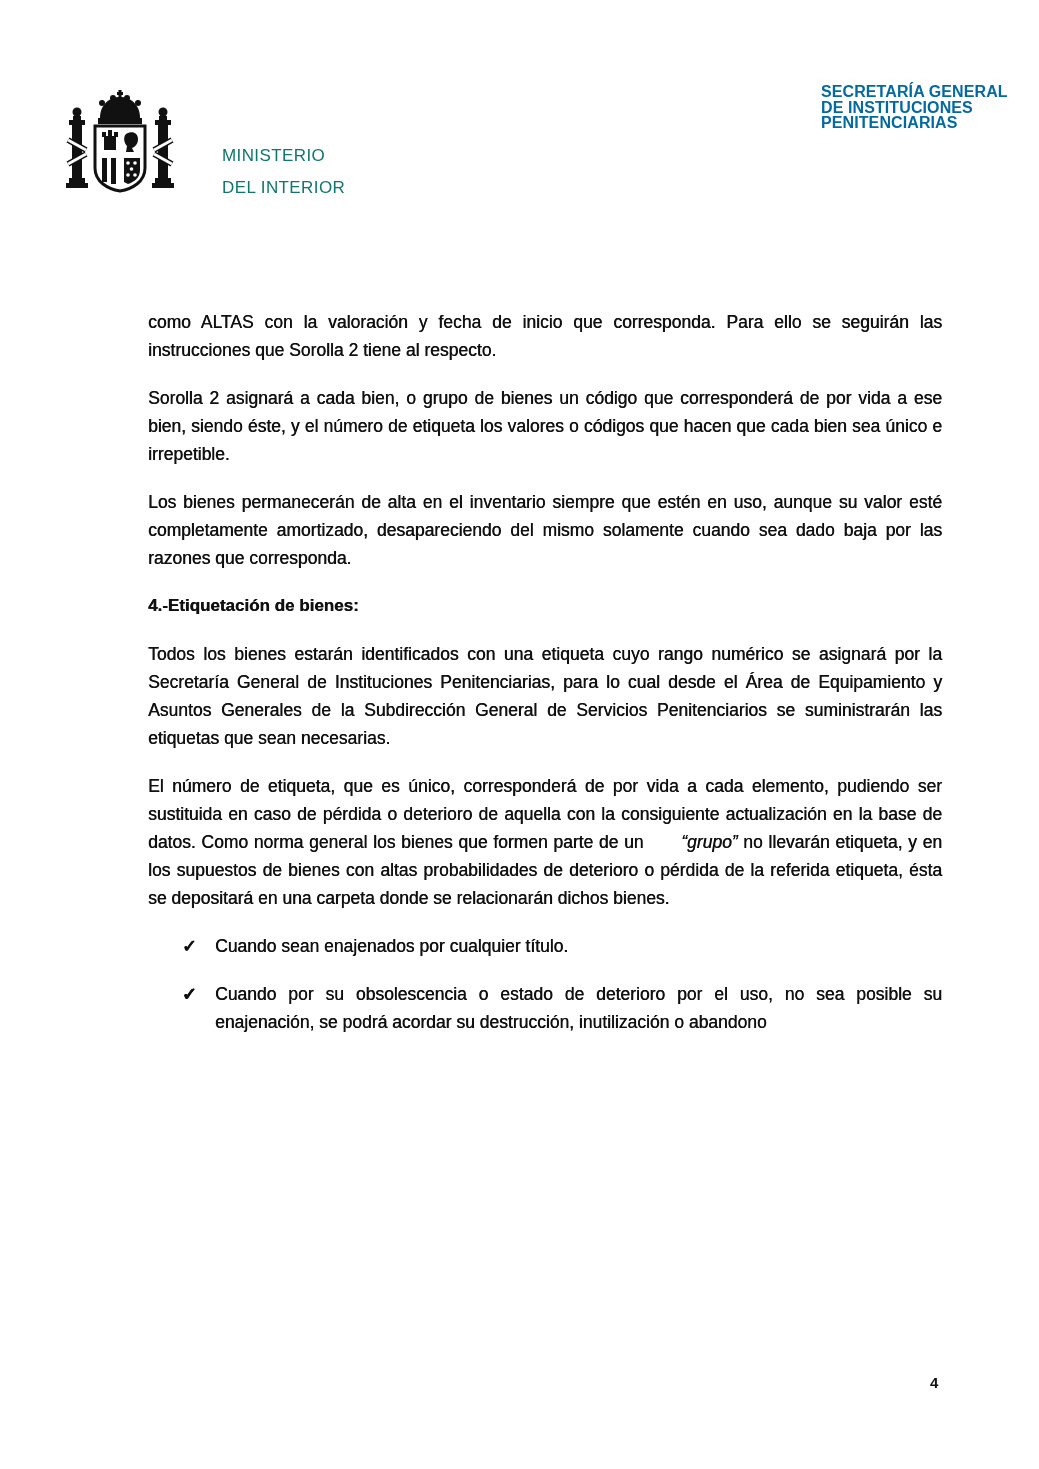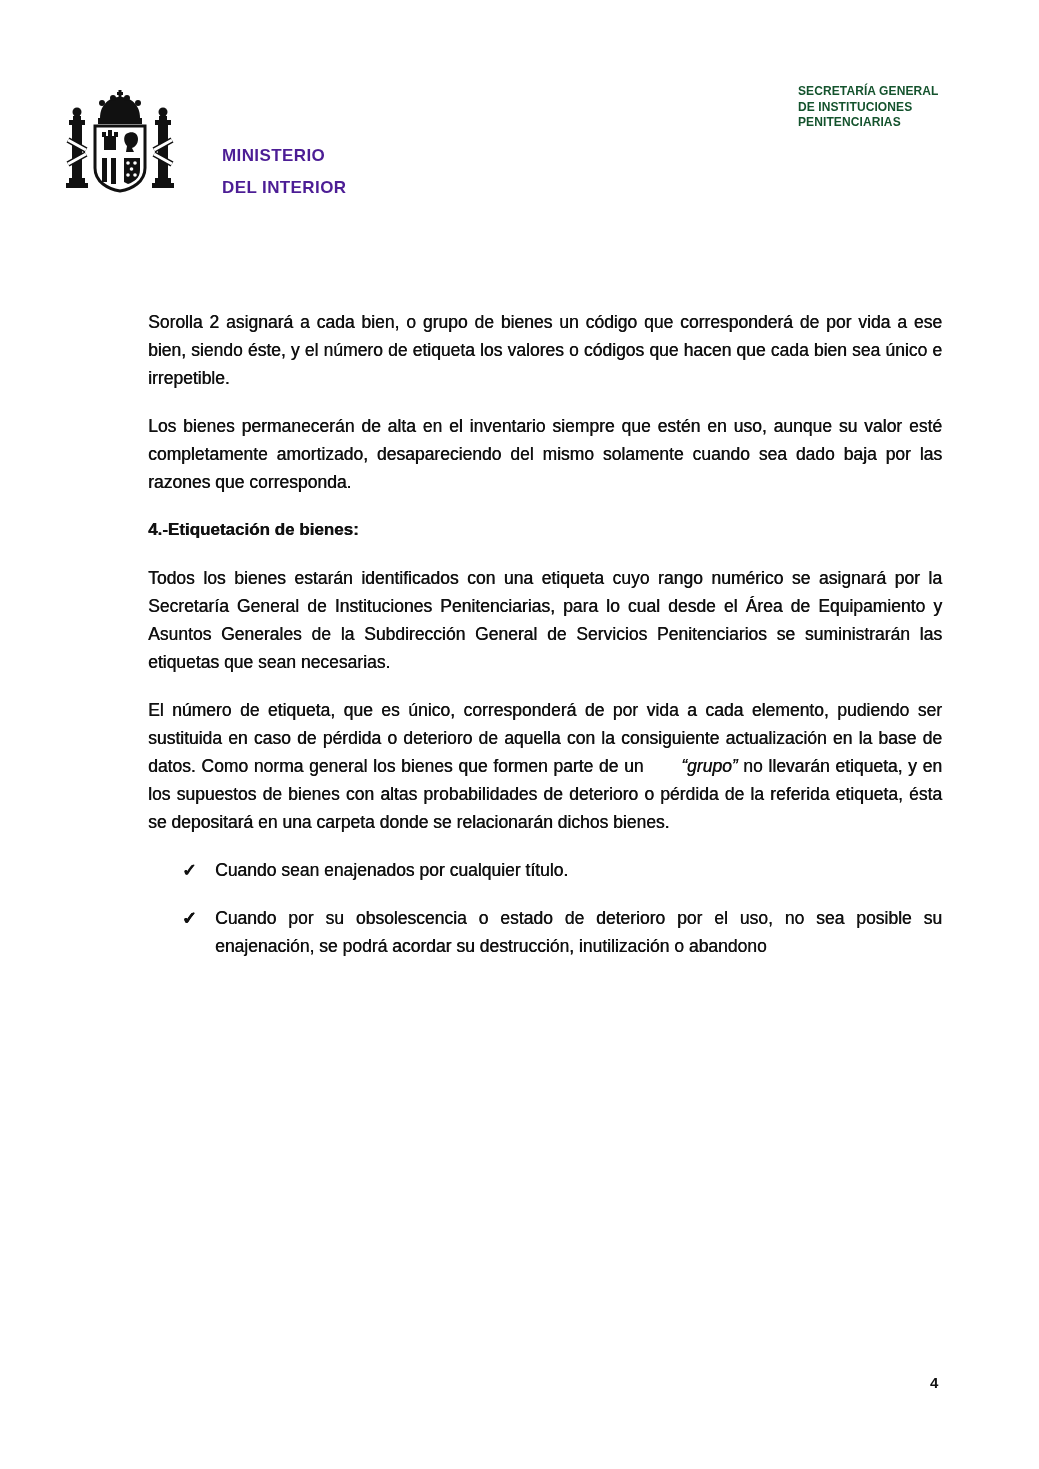--- a/index.html
+++ b/index.html
@@ -11,27 +11,27 @@
     font-family:"Liberation Sans", sans-serif;
     color:#111111;
     overflow:hidden;
   }
   
   .emblem{
     position:absolute;left:64px;top:90px;width:112px;height:108px;
   }
   .ministry{
     position:absolute;left:222px;top:140px;
-    font-size:17px;font-weight:700;letter-spacing:.4px;
-    line-height:32px;color:#4c1d95;
+    font-size:17px;font-weight:400;letter-spacing:.4px;
+    line-height:32px;color:#0f766e;
   }
   .org-block{
-    position:absolute;left:798px;top:84px;
-    font-size:12px;font-weight:700;letter-spacing:.1px;
-    line-height:15.5px;color:#14532d;
+    position:absolute;left:821px;top:84px;
+    font-size:16px;font-weight:700;letter-spacing:.1px;
+    line-height:15.5px;color:#0369a1;
   }
   
   .doc-body{
     position:absolute;left:148px;top:308px;width:794px;
     font-size:17.5px;line-height:28px;
     text-align:justify;
     text-shadow:0.4px 0 0 #111111; 
   }
   .doc-body p{margin:0 0 20px 0;}
   .doc-body h3{
@@ -123,20 +123,21 @@
   </div>
 
   <div class="org-block">
     <div>SECRETARÍA GENERAL</div>
     <div>DE INSTITUCIONES</div>
     <div>PENITENCIARIAS</div>
   </div>
 
   <div class="doc-body">
 
+    <p>como ALTAS con la valoración y fecha de inicio que corresponda. Para ello se seguirán las instrucciones que Sorolla 2 tiene al respecto.</p>
 
     <p>Sorolla 2 asignará a cada bien, o grupo de bienes un código que corresponderá de por vida a ese bien, siendo éste, y el número de etiqueta los valores o códigos que hacen que cada bien sea único e irrepetible.</p>
 
     <p>Los bienes permanecerán de alta en el inventario siempre que estén en uso, aunque su valor esté completamente amortizado, desapareciendo del mismo solamente cuando sea dado baja por las razones que corresponda.</p>
 
     <h3>4.-Etiquetación de bienes:</h3>
 
     <p>Todos los bienes estarán identificados con una etiqueta cuyo rango numérico se asignará por la Secretaría General de Instituciones Penitenciarias, para lo cual desde el Área de Equipamiento y Asuntos Generales de la Subdirección General de Servicios Penitenciarios se suministrarán las etiquetas que sean necesarias.</p>
 
     <p><span>El número de etiqueta, que es único, corresponderá de por vida a cada elemento, pudiendo ser sustituida en caso de pérdida o deterioro de aquella con la consiguiente actualización en la base de datos. Como norma general los bienes que formen parte de un </span><span class="italic">“grupo”</span><span> no llevarán etiqueta, y en los supuestos de bienes con altas probabilidades de deterioro o pérdida de la referida etiqueta, ésta se depositará en una carpeta donde se relacionarán dichos bienes.</span></p>

